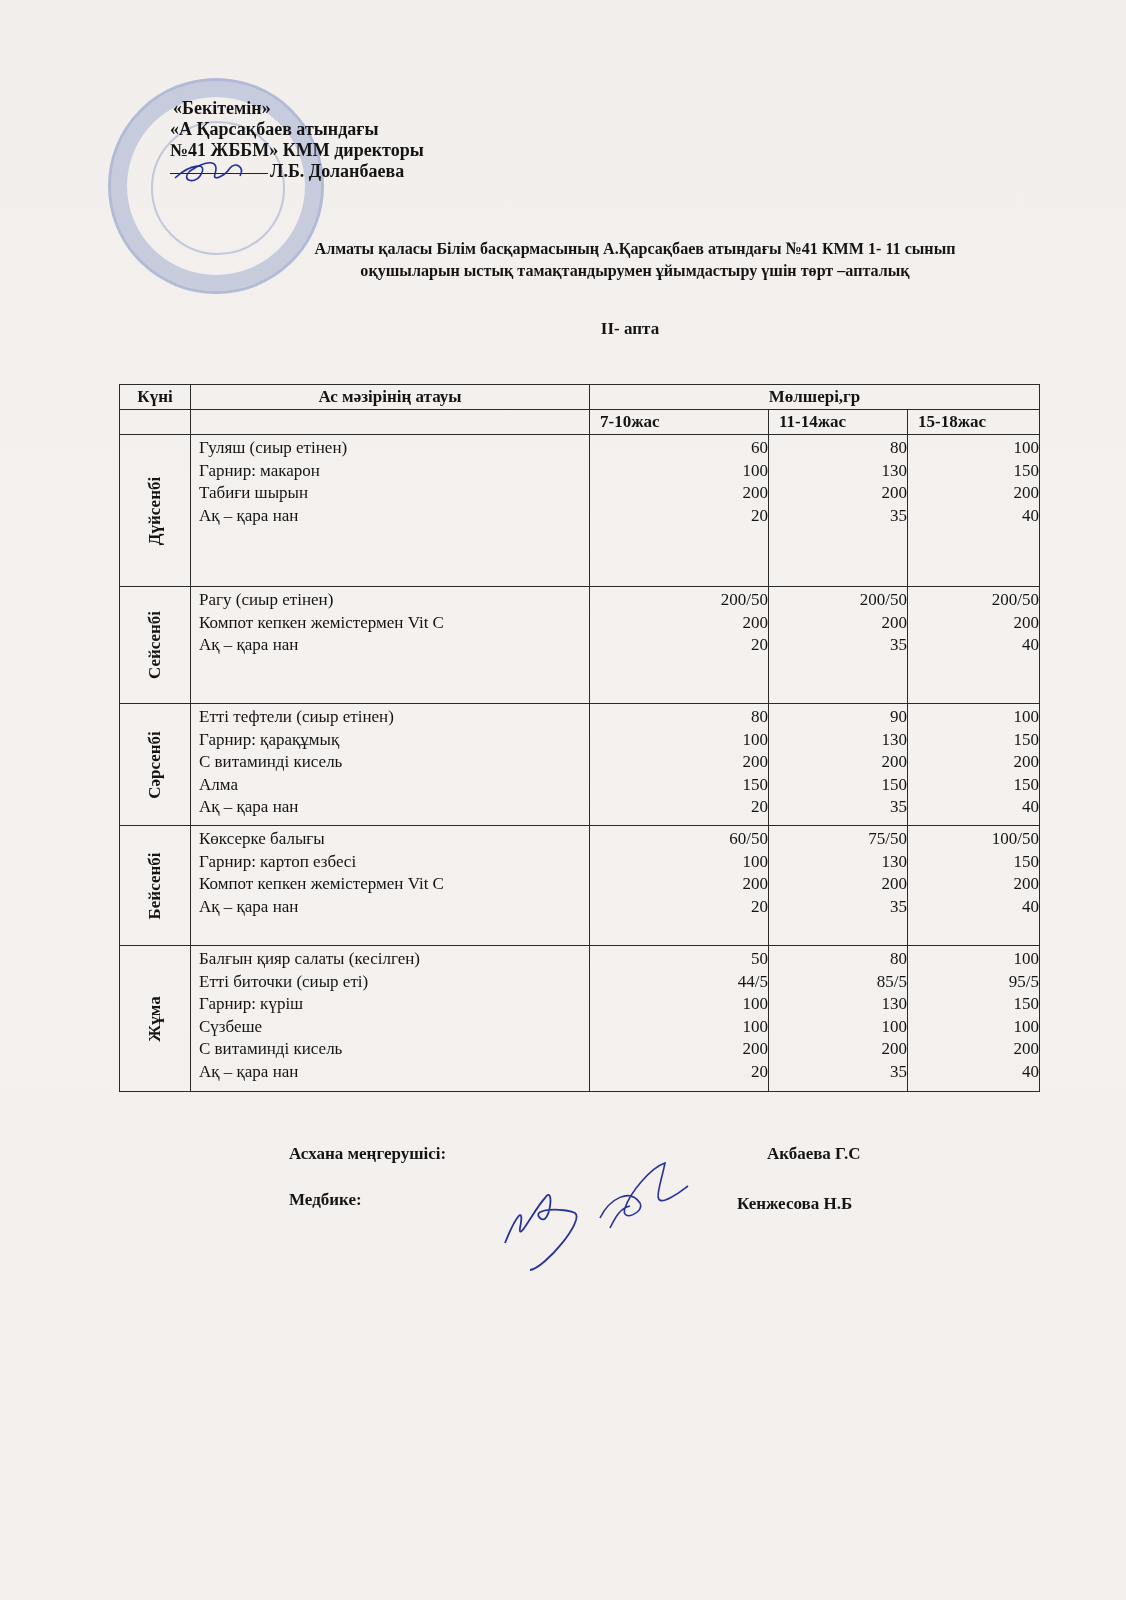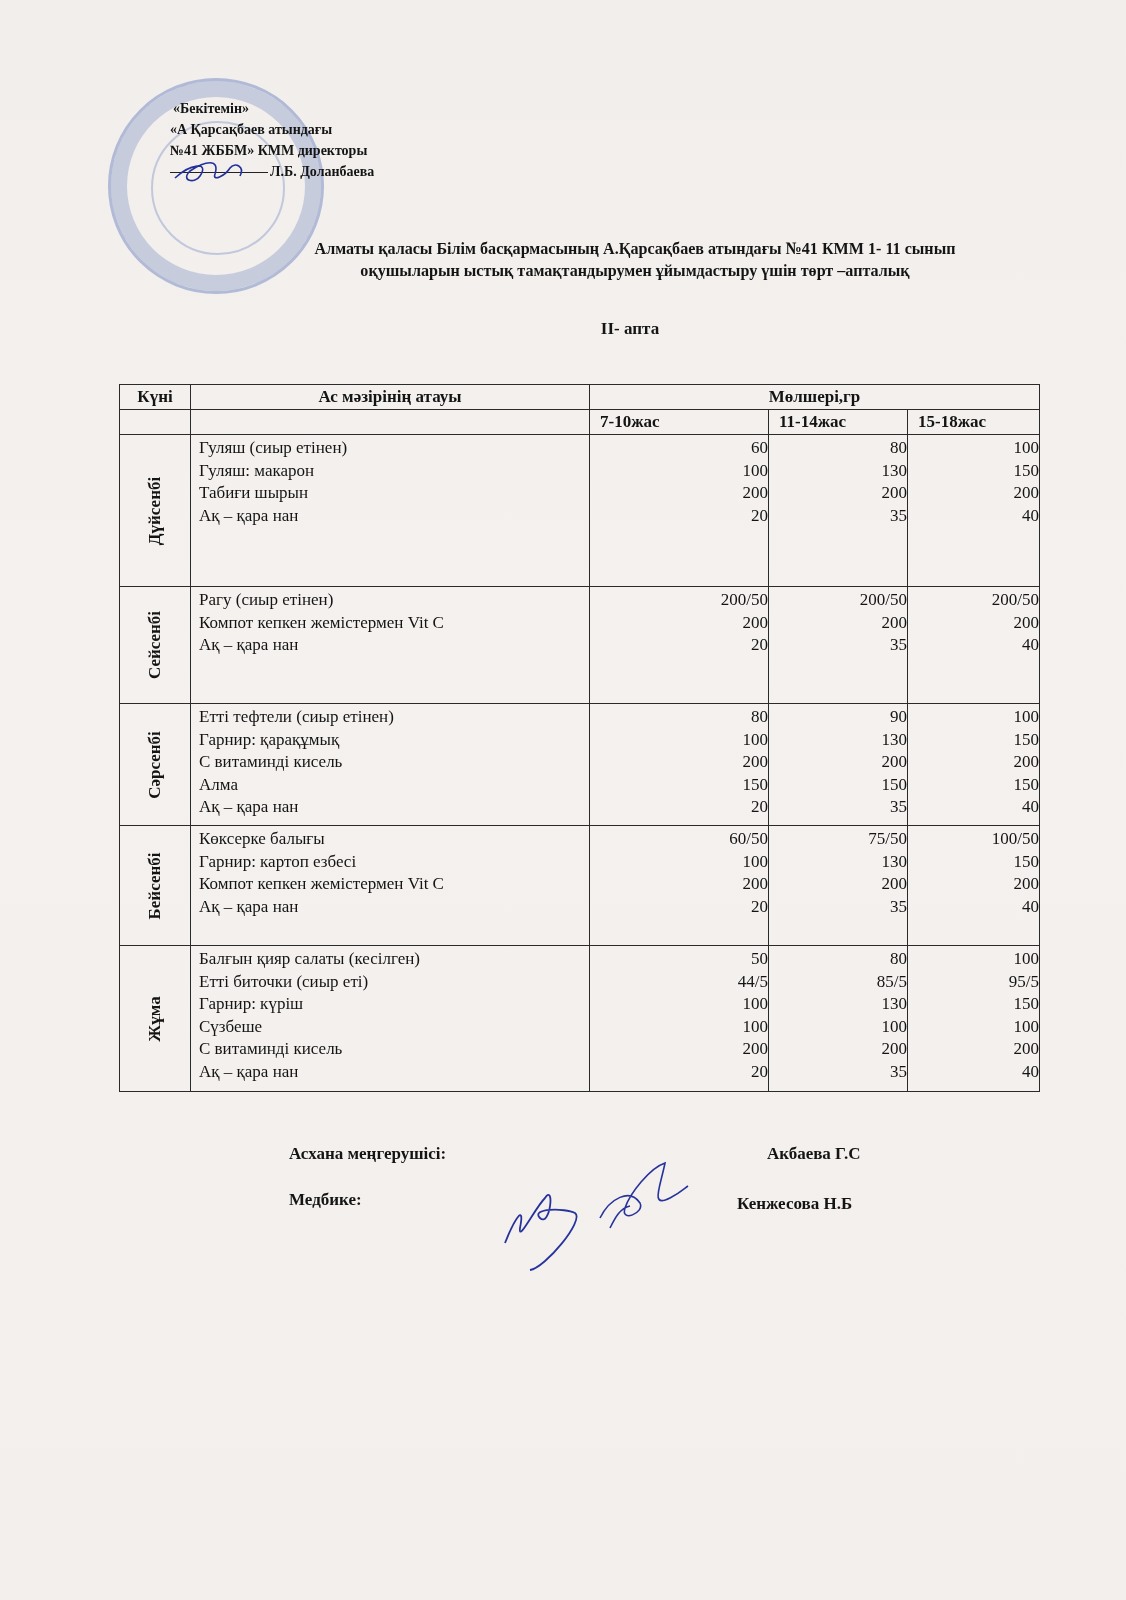--- a/index.html
+++ b/index.html
@@ -12,21 +12,21 @@
   .stamp {
     position: absolute; left: 108px; top: 78px; width: 210px; height: 210px;
     border-radius: 50%; border: 3px solid rgba(70,100,175,0.38);
     box-shadow: inset 0 0 0 14px rgba(255,255,255,0), inset 0 0 0 16px rgba(70,100,175,0.25);
   }
   .stamp-inner {
     position: absolute; left: 40px; top: 40px; width: 130px; height: 130px;
     border-radius: 50%; border: 2px solid rgba(70,100,175,0.28);
   }
   .approval {
-    position: absolute; left: 170px; top: 98px; font-weight: bold; font-size: 14px; line-height: 21px;
+    position: absolute; left: 170px; top: 98px; font-weight: bold; font-size: 18px; line-height: 21px;
   }
   .approval div { white-space: nowrap; }
   .approval .l1 { padding-left: 3px; }
   .sig-line { display: inline-block; width: 98px; border-bottom: 1.5px solid #222; margin-right: 2px; position: relative; top: -3px; }
   .sig-scribble { position: absolute; left: 0; top: 58px; }
   .title {
     position: absolute; left: 200px; width: 870px; top: 237px; text-align: center;
     font-weight: bold; font-size: 17.5px; line-height: 22px; transform: scaleX(0.92); transform-origin: center;
   }
   .subtitle {
@@ -88,21 +88,21 @@
       <th class="age">7-10жас</th>
       <th class="age">11-14жас</th>
       <th class="age">15-18жас</th>
     </tr>
   </thead>
   <tbody id="menu-body">
       <tr style="height: 152px;">
         <td class="day"><span>Дүйсенбі</span></td>
         <td class="dish">
           <div class="line">Гуляш  (сиыр етінен)</div>
-          <div class="line">Гуляш: макарон</div>
+          <div class="line">Гарнир: макарон</div>
           <div class="line">Табиғи шырын</div>
           <div class="line">Ақ – қара  нан</div>
         </td>
         <td class="q q1">
           <div class="line">60</div>
           <div class="line">100</div>
           <div class="line">200</div>
           <div class="line">20</div>
         </td>
         <td class="q q2">

